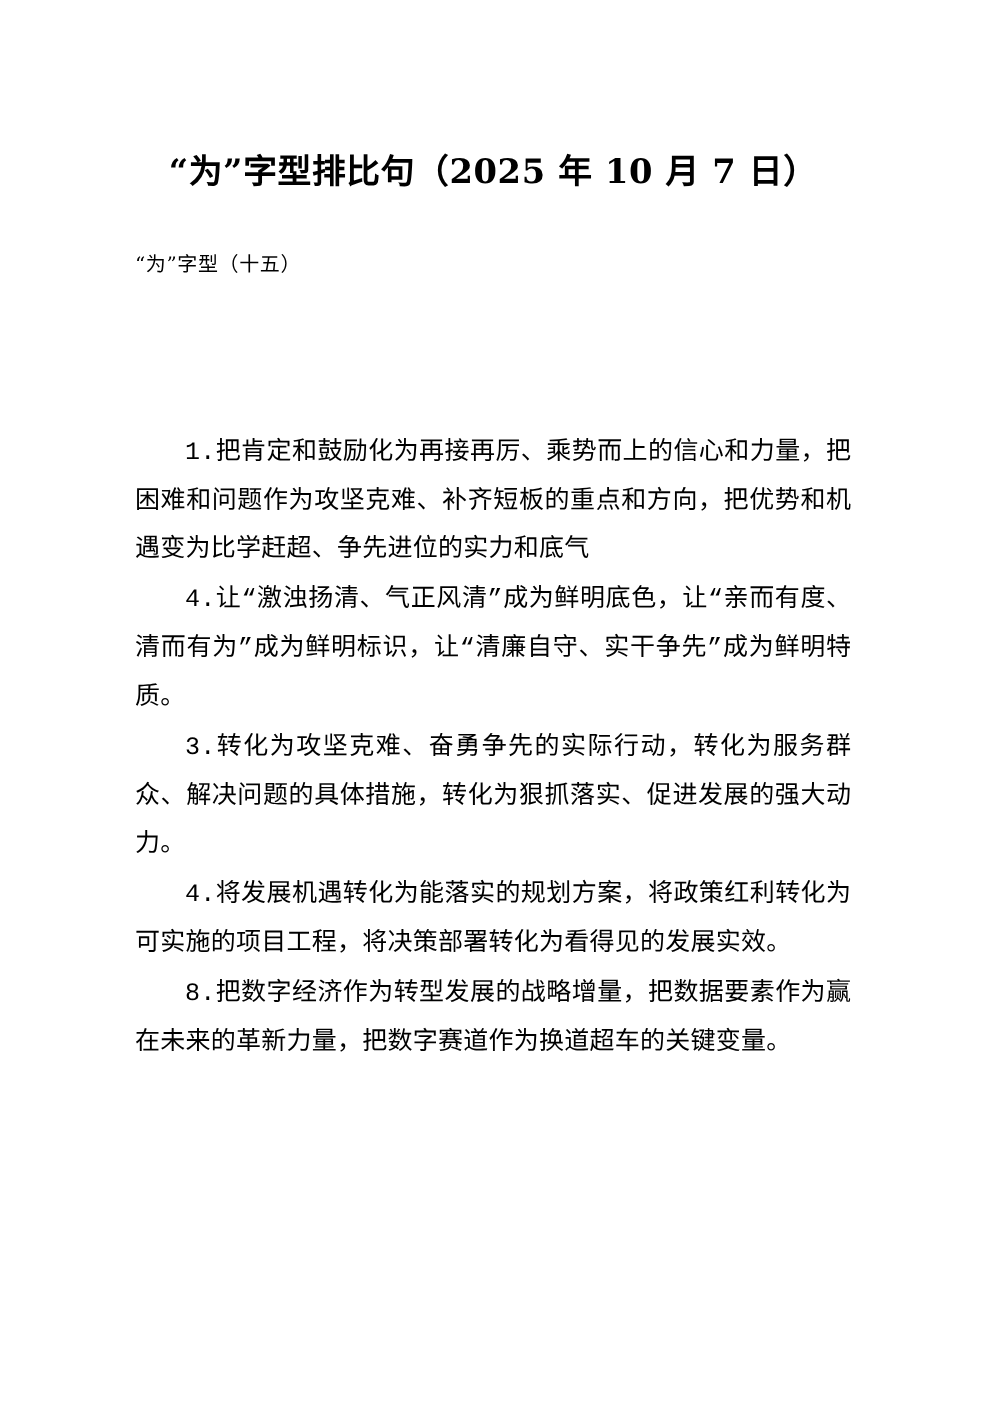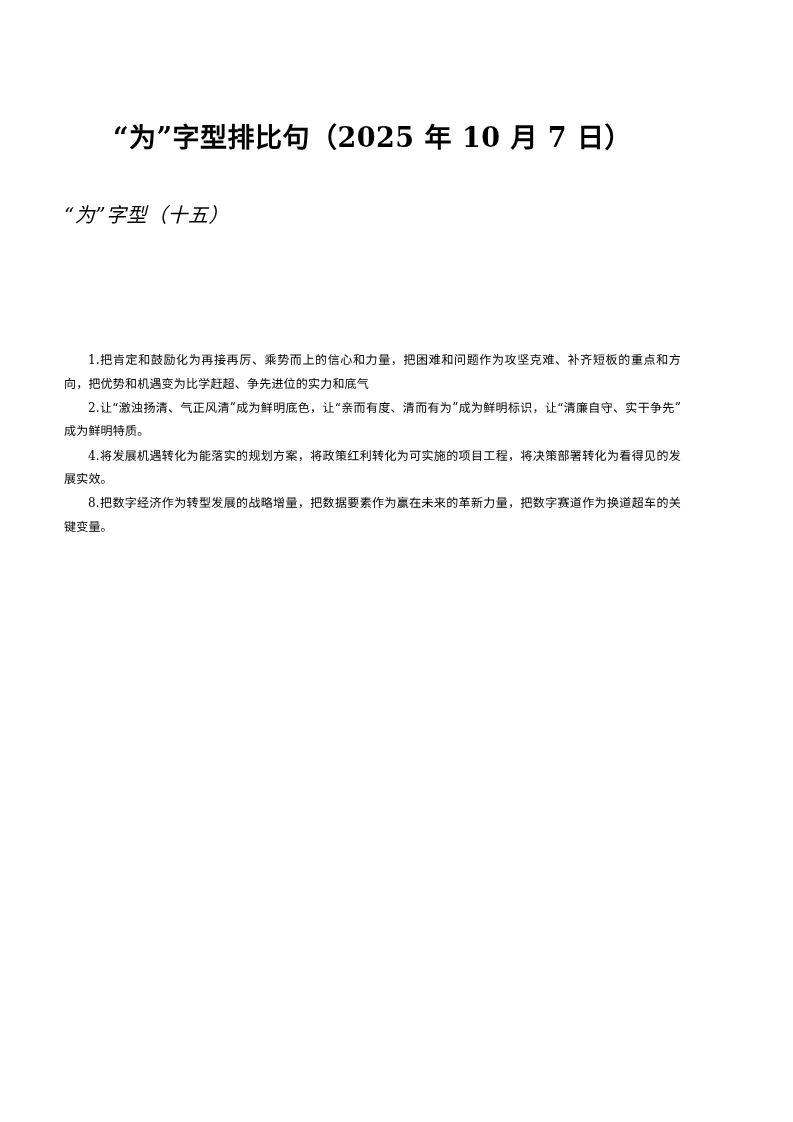--- a/index.html
+++ b/index.html
@@ -12,66 +12,67 @@
     height: 1122px;
     font-family: "DejaVu Serif", "Liberation Serif", serif;
     color: #000000;
     position: relative;
     overflow: hidden;
   }
   .page {
     box-sizing: border-box;
     width: 785px;
     height: 1122px;
-    padding: 96px 104px 60px 64px;
+    padding: 96px 104px 60px 108px;
     background: #ffffff;
   }
   .doc-title {
     font-size: 27px;
     font-weight: bold;
     text-align: center;
     letter-spacing: 0.5px;
     margin: 22px 0 0 0;
     line-height: 1.45;
     font-family: "DejaVu Serif", "Liberation Serif", serif;
   }
   .subtitle {
-    font-size: 20px;
+    font-size: 16px;
     margin: 42px 0 0 0;
     line-height: 1.6;
     letter-spacing: 0.5px;
-    font-style: italic;
   }
   .spacer {
     height: 118px;
   }
   .body-block {
     margin-top: 0;
   }
   .para {
-    font-size: 12px;
+    font-size: 20px;
     line-height: 1.95;
     text-align: justify;
     text-justify: inter-ideograph;
     text-indent: 2em;
     margin: 0 0 1px 0;
     letter-spacing: 0.2px;
+    font-family: Liberation Mono, monospace;
   }
 </style>
 </head>
 <body>
 
 <div class="page">
 
   <h1 class="doc-title">“为”字型排比句（2025 年 10 月 7 日）</h1>
 
   <p class="subtitle">“为”字型（十五）</p>
 
   <div class="spacer"></div>
 
   <div class="body-block">
     <p class="para">1.把肯定和鼓励化为再接再厉、乘势而上的信心和力量，把困难和问题作为攻坚克难、补齐短板的重点和方向，把优势和机遇变为比学赶超、争先进位的实力和底气</p>
-    <p class="para">2.让“激浊扬清、气正风清”成为鲜明底色，让“亲而有度、清而有为”成为鲜明标识，让“清廉自守、实干争先”成为鲜明特质。</p>
+    <p class="para">4.让“激浊扬清、气正风清”成为鲜明底色，让“亲而有度、清而有为”成为鲜明标识，让“清廉自守、实干争先”成为鲜明特质。</p>
+    <p class="para">3.转化为攻坚克难、奋勇争先的实际行动，转化为服务群众、解决问题的具体措施，转化为狠抓落实、促进发展的强大动力。</p>
     <p class="para">4.将发展机遇转化为能落实的规划方案，将政策红利转化为可实施的项目工程，将决策部署转化为看得见的发展实效。</p>
     <p class="para">8.把数字经济作为转型发展的战略增量，把数据要素作为赢在未来的革新力量，把数字赛道作为换道超车的关键变量。</p>
   </div>
 
 </div>
 
 </body></html>

